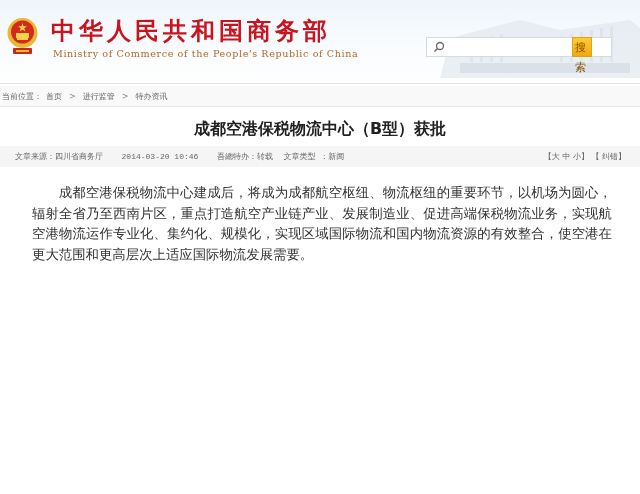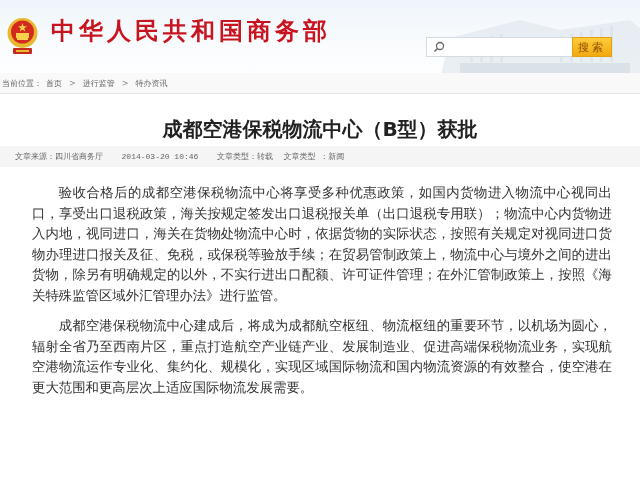--- a/index.html
+++ b/index.html
@@ -31,37 +31,37 @@
     }
     .search-box {
       position: absolute; left: 426px; top: 37px; width: 186px; height: 20px;
       background: #fff; border: 1px solid #d5dbe2; display: flex; align-items: center;
     }
     .search-icon { width: 14px; height: 14px; margin-left: 5px; }
     .search-input {
       flex: 1; border: none; outline: none; height: 18px; font-size: 10px; padding-left: 4px; background: transparent;
     }
     .search-button {
-      position: absolute; left: 572px; top: 37px; width: 40px; height: 20px;
+      position: absolute; left: 572px; top: 37px; width: 20px; height: 20px;
       background: linear-gradient(to bottom, #ffcb3a, #f1a90f);
       color: #8a4d00; font-size: 11px; text-align: center; line-height: 20px;
       border: 1px solid #e3a010; letter-spacing: 3px;
     }
 
     .breadcrumb-bar {
-      position: absolute; left: 0; top: 73px; width: 640px; height: 21px;
+      position: absolute; left: 0; top: 86px; width: 640px; height: 21px;
       background: #f9f9f9; border-bottom: 1px solid #e4e4e4;
       font-size: 8px; color: #666; line-height: 21px; padding-left: 2px;
       display: flex; gap: 4px;
     }
     .breadcrumb-bar .sep { color: #888; margin: 0 3px; }
 
     .article-title {
       position: absolute; left: 0; top: 118px; width: 640px; text-align: center;
-      font-size: 20px; font-weight: bold; color: #222; line-height: 22px;
+      font-size: 16px; font-weight: bold; color: #222; line-height: 22px;
     }
 
     .meta-bar {
       position: absolute; left: 0; top: 146px; width: 640px; height: 21px;
       background: #f5f5f5; font-size: 8px; color: #666; line-height: 21px;
     }
     .meta-bar .meta-left { position: absolute; left: 15px; top: 0; white-space: nowrap; }
     .meta-bar .meta-left span { margin-right: 16px; font-family: Liberation Mono, monospace; }
     .meta-bar .meta-left .tight { margin-right: 8px; }
     .meta-bar .meta-right { position: absolute; right: 14px; top: 0; white-space: nowrap; }
@@ -81,20 +81,21 @@
   <svg class="emblem" viewBox="0 0 33 40">
     <ellipse cx="16.5" cy="17" rx="15" ry="15" fill="#e8b830"></ellipse>
     <circle cx="16.5" cy="16" r="11.5" fill="#d42a1e"></circle>
     <polygon points="16.5,7 17.6,10.2 21,10.2 18.3,12.2 19.3,15.4 16.5,13.4 13.7,15.4 14.7,12.2 12,10.2 15.4,10.2" fill="#f6d34a"></polygon>
     <rect x="10" y="17" width="13" height="5" fill="#f6d34a"></rect>
     <rect x="11" y="22" width="11" height="2" fill="#f6d34a"></rect>
     <rect x="7" y="32" width="19" height="6" rx="1" fill="#c42a1e"></rect>
     <rect x="10" y="34" width="13" height="2" fill="#e8b830"></rect>
   </svg>
   <div class="logo-cn">中华人民共和国商务部</div>
+  <div class="logo-en">Ministry of Commerce of the People's Republic of China</div>
 
   <svg class="building" viewBox="0 0 230 72">
     <polygon points="40,30 110,12 150,22 220,12 230,20 230,70 30,70" fill="#d9e2ea"></polygon>
     <rect x="50" y="55" width="170" height="10" fill="#b9c6d2"></rect>
     <g fill="#c4d0dc">
       <rect x="60" y="32" width="3" height="22"></rect>
         <rect x="70" y="30" width="3" height="24"></rect>
       <rect x="80" y="28" width="3" height="26"></rect>
         <rect x="90" y="26" width="3" height="28"></rect>
       <rect x="150" y="28" width="3" height="26"></rect>
@@ -124,21 +125,24 @@
   <span class="sep">&gt;</span>
   <span>特办资讯</span>
 </div>
 
 <h1 class="article-title">成都空港保税物流中心（B型）获批</h1>
 
 <div class="meta-bar">
   <div class="meta-left">
     <span>文章来源：四川省商务厅</span>
     <span>2014-03-20 10:46</span>
-    <span class="tight">文章类型：转载</span>
+    <span class="tight">吾總特办：转载</span>
     <span>文章类型 ：新闻</span>
+  </div>
+  <div class="meta-right">
+    <span>【大 中 小】</span>
+    <span>【 纠错】</span>
   </div>
 </div>
 
 <div class="article-body">
-  <p>验收合格后的成都空港保税物流中心将享受多种优惠政策，如国内货物进入物流中心视同出口，享受出口退税政策，海关按规定签发出口退税报关单（出口退税专用联）；物流中心内货物进入内地，视同进口，海关在货物处物流中心时，依据货物的实际状态，按照有关规定对视同进口货物办理进口报关及征、免税，或保税等验放手续；在贸易管制政策上，物流中心与境外之间的进出货物，除另有明确规定的以外，不实行进出口配额、许可证件管理；在外汇管制政策上，按照《海关特殊监管区域外汇管理办法》进行监管。</p>
   <p>成都空港保税物流中心建成后，将成为成都航空枢纽、物流枢纽的重要环节，以机场为圆心，辐射全省乃至西南片区，重点打造航空产业链产业、发展制造业、促进高端保税物流业务，实现航空港物流运作专业化、集约化、规模化，实现区域国际物流和国内物流资源的有效整合，使空港在更大范围和更高层次上适应国际物流发展需要。</p>
 </div>
 
 </body></html>

